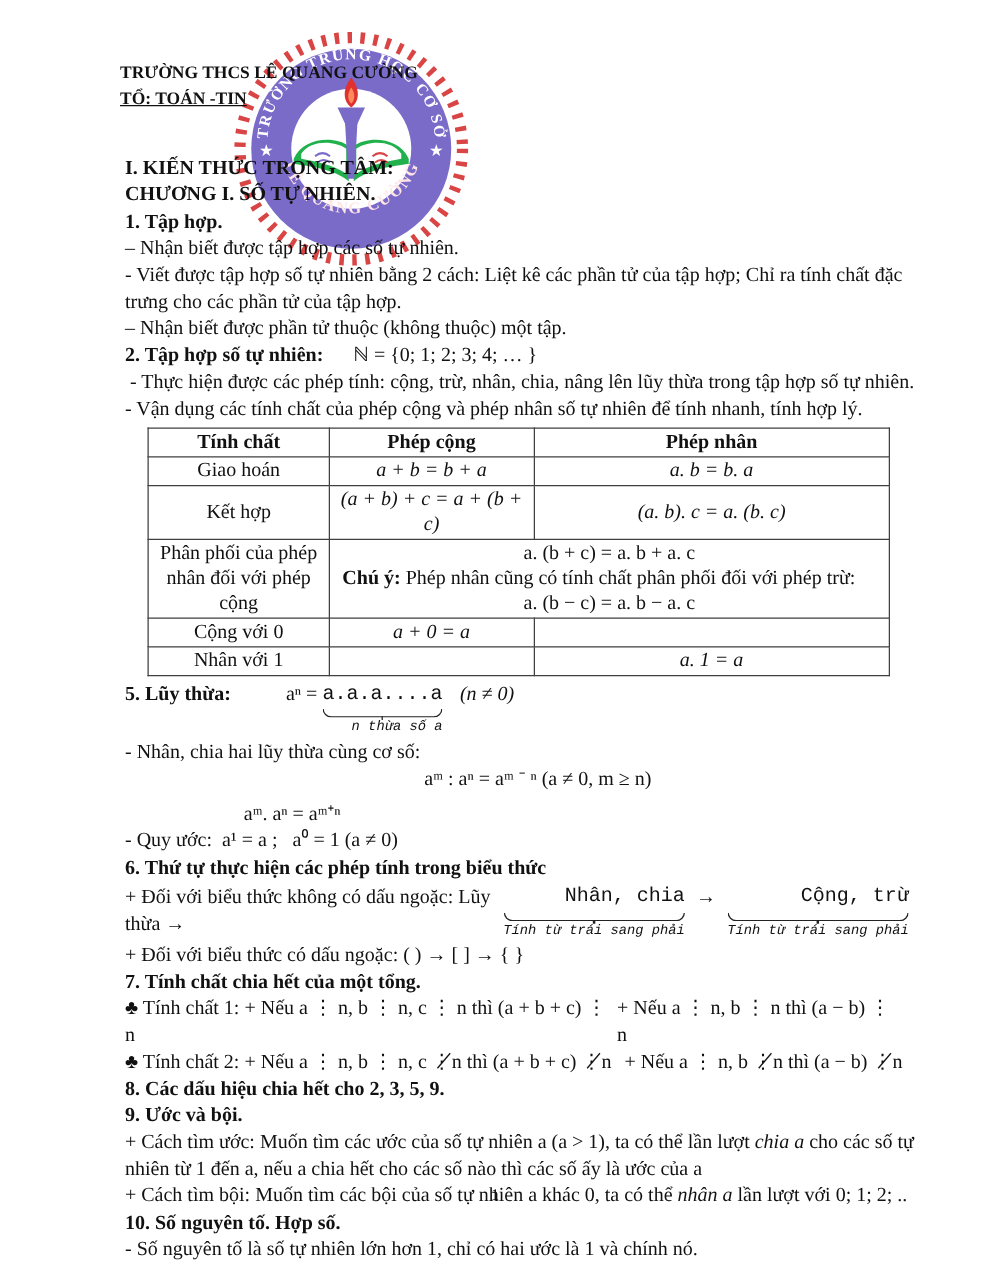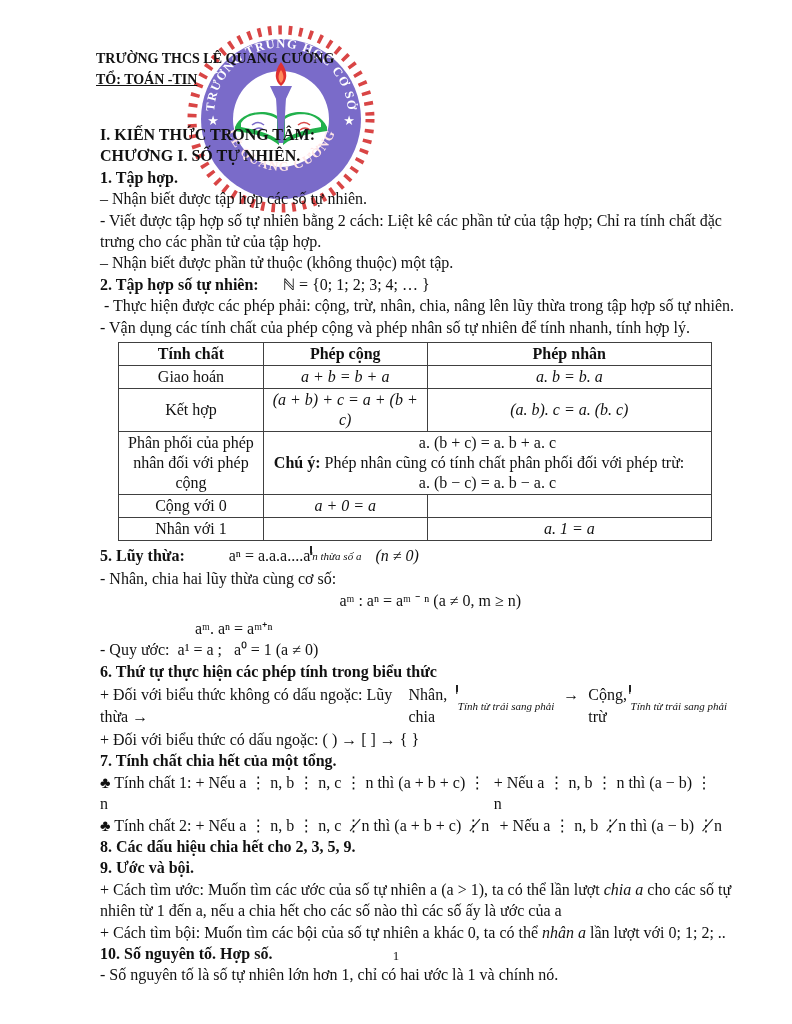--- a/index.html
+++ b/index.html
@@ -22,21 +22,21 @@
   table.props{border-collapse:collapse;margin:4px 0 4px 18px;width:594px;font-size:16px;line-height:20px;}
   table.props td,table.props th{border:1px solid #404040;padding:1px 4px;text-align:center;vertical-align:middle;}
   table.props th{font-weight:bold;}
   td.f{font-style:italic;}
   .c0{width:142px;}
   .c1{width:162px;}
   .c2{width:290px;}
   .note-line{text-align:left;padding-left:6px;}
 
   .mrow{display:flex;align-items:flex-start;margin:2px 0;}
-  .stack{display:inline-flex;flex-direction:row;align-items:center;margin:0 9px;}
+  .stack{display:inline-flex;flex-direction:column;align-items:flex-end;margin:0 9px;font-family:Liberation Mono, monospace;}
   .ubrace{display:block;position:relative;height:6px;align-self:stretch;
           border-left:1.5px solid #222;border-right:1.5px solid #222;border-bottom:1.5px solid #222;
           border-radius:0 0 7px 7px;margin-top:1px;}
   .ubrace::after{content:"";position:absolute;left:50%;top:100%;width:1.5px;height:3px;background:#222;transform:translateX(-50%);}
   .ulabel{font-style:italic;font-size:11px;line-height:13px;margin-top:2px;white-space:nowrap;}
 
   .fline{display:flex;}
   .fml1{margin-left:95px;margin-top:28px;}
   .fml2{margin-left:67px;}
 
@@ -92,21 +92,21 @@
   <div class="main">
     <div class="b">I. KIẾN THỨC TRỌNG TÂM:</div>
     <div class="b">CHƯƠNG I. SỐ TỰ NHIÊN.</div>
 
     <div class="b">1. Tập hợp.</div>
     <p>– Nhận biết được tập hợp các số tự nhiên.</p>
     <p>- Viết được tập hợp số tự nhiên bằng 2 cách: Liệt kê các phần tử của tập hợp; Chỉ ra tính chất đặc trưng cho các phần tử của tập hợp.</p>
     <p>– Nhận biết được phần tử thuộc (không thuộc) một tập.</p>
 
     <p><span class="b">2. Tập hợp số tự nhiên:</span><span>      </span><span>ℕ = {0; 1; 2; 3; 4; … }</span></p>
-    <p> - Thực hiện được các phép phải: cộng, trừ, nhân, chia, nâng lên lũy thừa trong tập hợp số tự nhiên.</p>
+    <p> - Thực hiện được các phép tính: cộng, trừ, nhân, chia, nâng lên lũy thừa trong tập hợp số tự nhiên.</p>
     <p>- Vận dụng các tính chất của phép cộng và phép nhân số tự nhiên để tính nhanh, tính hợp lý.</p>
 
     <table class="props">
       <tbody>
           <tr>
         <th class="c0">Tính chất</th>
         <th class="c1">Phép cộng</th>
         <th class="c2">Phép nhân</th>
       </tr>
       <tr>

